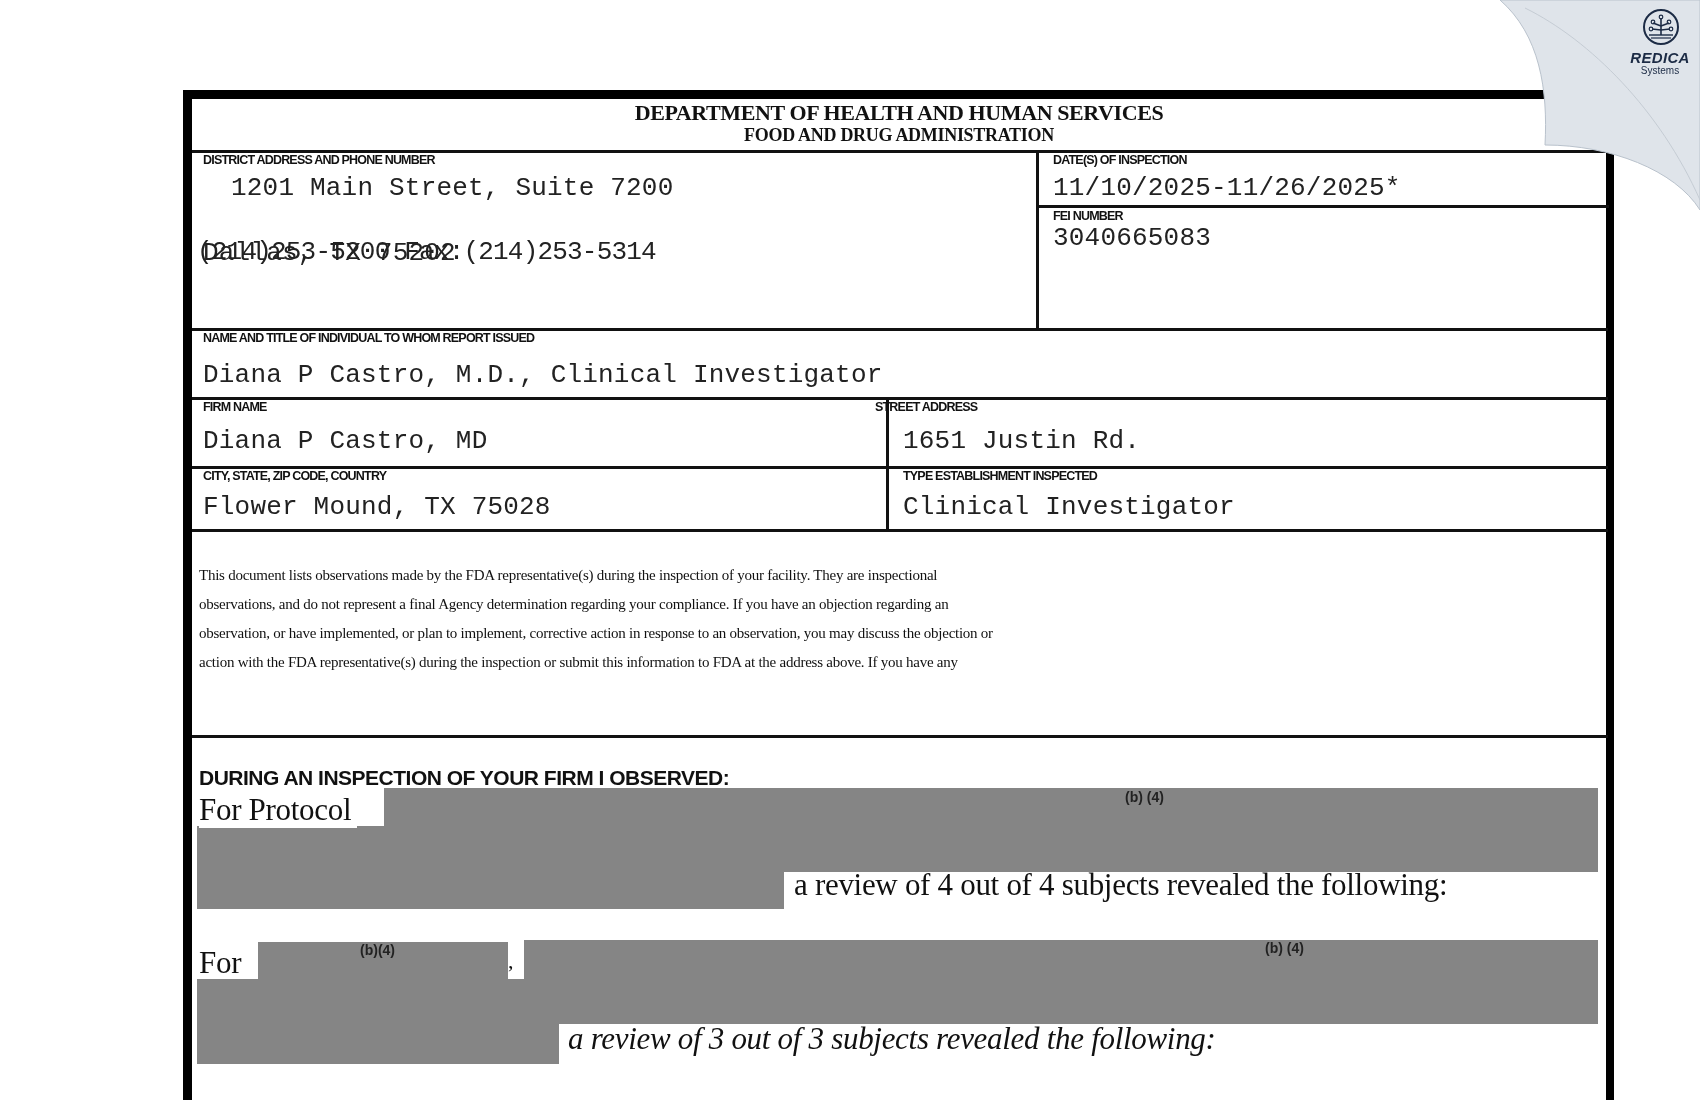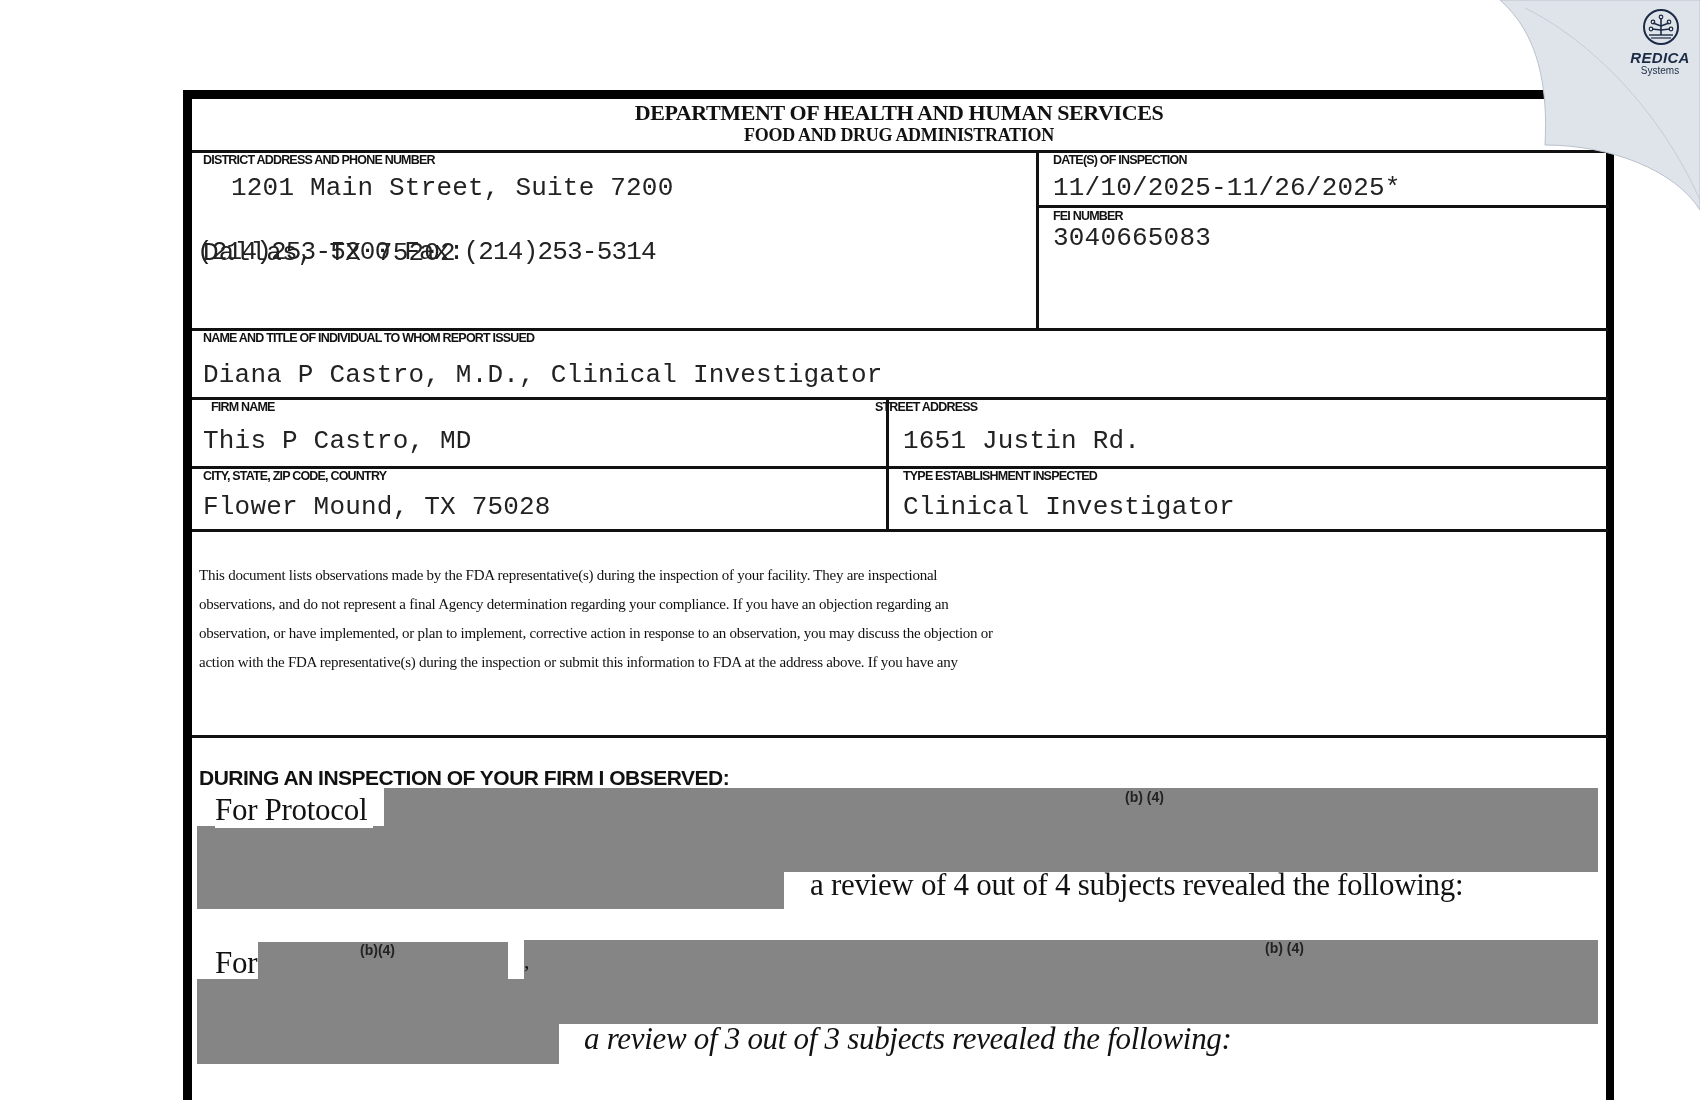--- a/index.html
+++ b/index.html
@@ -18,21 +18,21 @@
   .hdr1 { left: 192px; width: 1414px; top: 100px; text-align: center; font-family: "Liberation Serif", serif; font-weight: bold; font-size: 22px; letter-spacing: -0.4px; }
   .hdr2 { left: 192px; width: 1414px; top: 125px; text-align: center; font-family: "Liberation Serif", serif; font-weight: bold; font-size: 18px; letter-spacing: -0.3px; }
 
   .lbl { font-family: "Liberation Sans", sans-serif; font-weight: bold; font-size: 12.5px; letter-spacing: -0.8px; color: #111; white-space: nowrap; }
   .val { font-family: "Liberation Mono", monospace; font-size: 26px; color: #222; white-space: nowrap; letter-spacing: 0.2px; }
 
   .para { left: 199px; top: 561px; width: 1400px; font-family: "Liberation Serif", serif; font-size: 15px; line-height: 29px; color: #111; letter-spacing: -0.25px; }
   .para div { white-space: nowrap; }
 
   .obs-hdr { left: 199px; top: 766px; font-family: "Liberation Sans", sans-serif; font-weight: bold; font-size: 21px; letter-spacing: -0.5px; color: #111; white-space: nowrap; }
-  .obs-txt { font-family: "Liberation Serif", serif; font-size: 31px; color: #111; white-space: nowrap; letter-spacing: -0.3px; margin-left: 16px; }
+  .obs-txt { font-family: "Liberation Serif", serif; font-size: 31px; color: #111; white-space: nowrap; letter-spacing: -0.3px; }
   .redact { background: #858585; }
   .redact-lbl { font-family: "Liberation Sans", sans-serif; font-weight: bold; font-size: 14px; color: #222; white-space: nowrap; }
 
   
   .curl { left: 1500px; top: 0; width: 200px; height: 210px; }
   .logo-name { left: 1622px; top: 49px; width: 76px; text-align: center; font-family: "Liberation Sans", sans-serif; font-weight: bold; font-size: 15px; color: #1c2b45; letter-spacing: 0.3px; font-style: italic; }
   .logo-sub { left: 1622px; top: 65px; width: 76px; text-align: center; font-family: "Liberation Sans", sans-serif; font-size: 10px; color: #1c2b45; }
 </style>
 </head>
 <body>
@@ -58,22 +58,22 @@
 <div class="abs lbl" style="left:1053px; top:209px;">FEI NUMBER</div>
 <div class="abs val" style="left:1053px; top:223px;">3040665083</div>
 
 <div class="abs hline" style="left:192px; top:328px; width:1416px;"></div>
 
 <div class="abs lbl" style="left:203px; top:331px;">NAME AND TITLE OF INDIVIDUAL TO WHOM REPORT ISSUED</div>
 <div class="abs val" style="left:203px; top:360px;">Diana P Castro, M.D., Clinical Investigator</div>
 
 <div class="abs hline" style="left:192px; top:397px; width:1416px;"></div>
 
-<div class="abs lbl" style="left:203px; top:400px;margin-left:8px;">FIRM NAME</div>
-<div class="abs val" style="left:203px; top:426px;">This P Castro, MD</div>
+<div class="abs lbl" style="left:203px; top:400px;">FIRM NAME</div>
+<div class="abs val" style="left:203px; top:426px;">Diana P Castro, MD</div>
 <div class="abs vline" style="left:886px; top:397px; height:134px;"></div>
 <div class="abs lbl" style="left:875px; top:400px;">STREET ADDRESS</div>
 <div class="abs val" style="left:903px; top:426px;">1651 Justin Rd.</div>
 
 <div class="abs hline" style="left:192px; top:466px; width:1416px;"></div>
 
 <div class="abs lbl" style="left:203px; top:469px;">CITY, STATE, ZIP CODE, COUNTRY</div>
 <div class="abs val" style="left:203px; top:492px;">Flower Mound, TX 75028</div>
 <div class="abs lbl" style="left:903px; top:469px;">TYPE ESTABLISHMENT INSPECTED</div>
 <div class="abs val" style="left:903px; top:492px;">Clinical Investigator</div>

